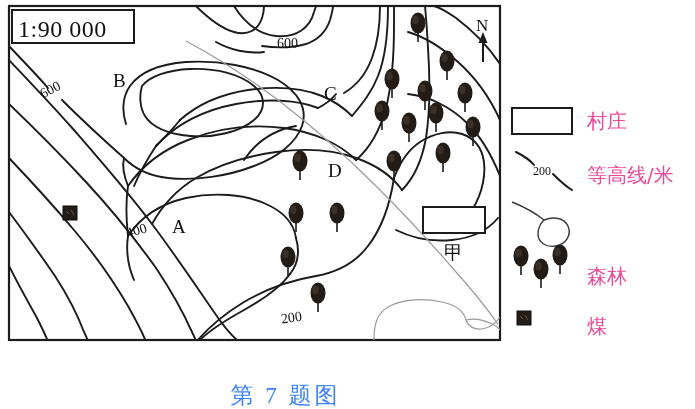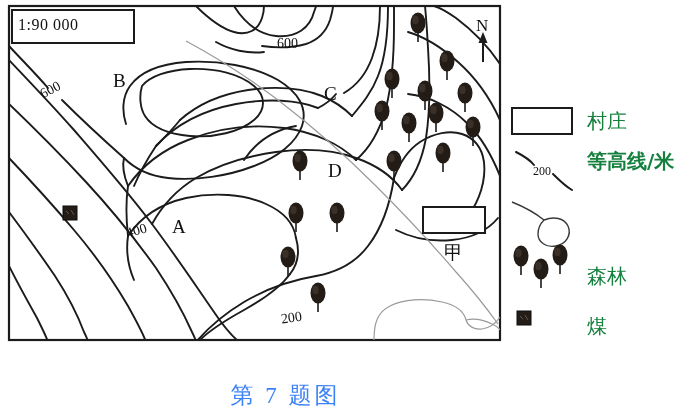--- a/index.html
+++ b/index.html
@@ -36,40 +36,40 @@
     color: #3b82f6;
     margin-top: 22px;
   }
   .ovl {
     position: absolute;
     color: #111;
     white-space: nowrap;
   }
   .scale-text {
     left: 18px; top: 16px;
-    font-size: 16px;
+    font-size: 24px;
     font-family: "Liberation Serif", "DejaVu Serif", serif;
     letter-spacing: 0.5px;
   }
   .pt-label {
     font-size: 19px;
     font-family: "Liberation Serif", "DejaVu Serif", serif;
   }
   .ctr-label {
     font-size: 14px;
     font-family: "Liberation Serif", "DejaVu Serif", serif;
   }
   .compass-n {
     font-size: 17px;
     font-family: "Liberation Serif", "DejaVu Serif", serif;
   }
   .legend-label {
     font-size: 20px;
     font-family: "DejaVu Sans", "Liberation Sans", sans-serif;
-    color: #15803d;
+    color: #ec4899;
   }
   .legend-200 {
     font-size: 12px;
     font-family: "Liberation Serif", "DejaVu Serif", serif;
   }
   .jia-label {
     font-size: 19px;
     font-family: "DejaVu Sans", "Liberation Sans", sans-serif;
   }
 </style>
@@ -251,19 +251,19 @@
   <div class="ovl pt-label" style="left:172px; top:216px;">A</div>
 
   <div class="ovl ctr-label" style="left:40px; top:82px; transform:rotate(-28deg);">600</div>
   <div class="ovl ctr-label" style="left:277px; top:36px;">600</div>
   <div class="ovl ctr-label" style="left:126px; top:223px; transform:rotate(-16deg);">400</div>
   <div class="ovl ctr-label" style="left:281px; top:310px; transform:rotate(-8deg);">200</div>
 
   <div class="ovl jia-label" style="left:444px; top:240px;">甲</div>
 
   <div class="ovl legend-label" style="left:587px; top:108px;">村庄</div>
-  <div class="ovl legend-label" style="left:587px; top:148px;font-weight:bold;">等高线/米</div>
+  <div class="ovl legend-label" style="left:587px; top:162px;">等高线/米</div>
   <div class="ovl legend-200" style="left:533px; top:164px;">200</div>
   <div class="ovl legend-label" style="left:587px; top:263px;font-family:Liberation Mono, monospace;">森林</div>
   <div class="ovl legend-label" style="left:587px; top:313px;">煤</div>
 
   <div class="cap">第 7 题图</div>
 </div>
 
 </body></html>

